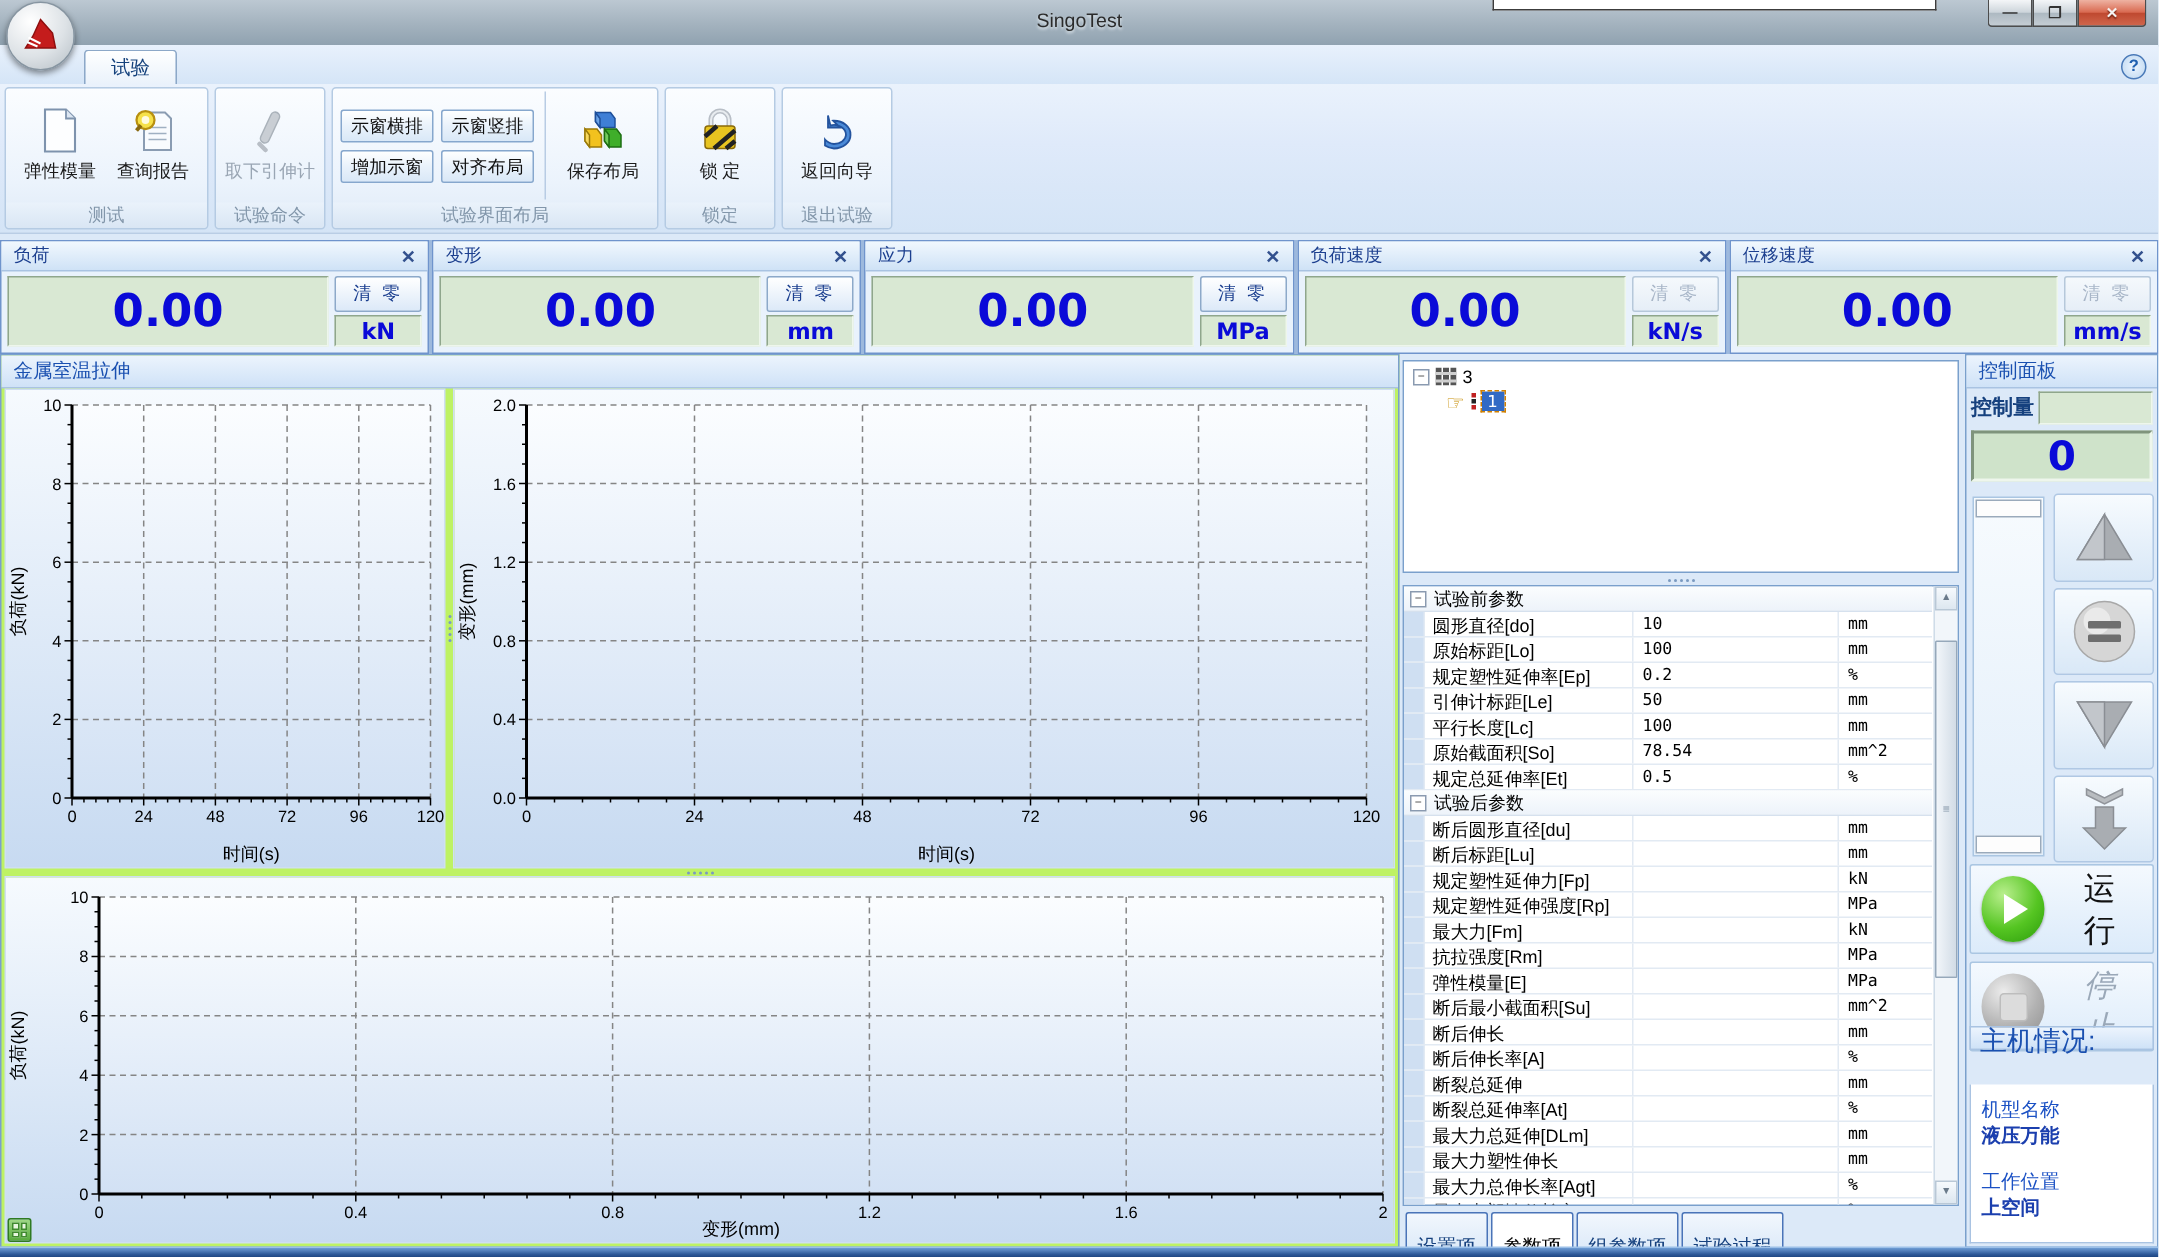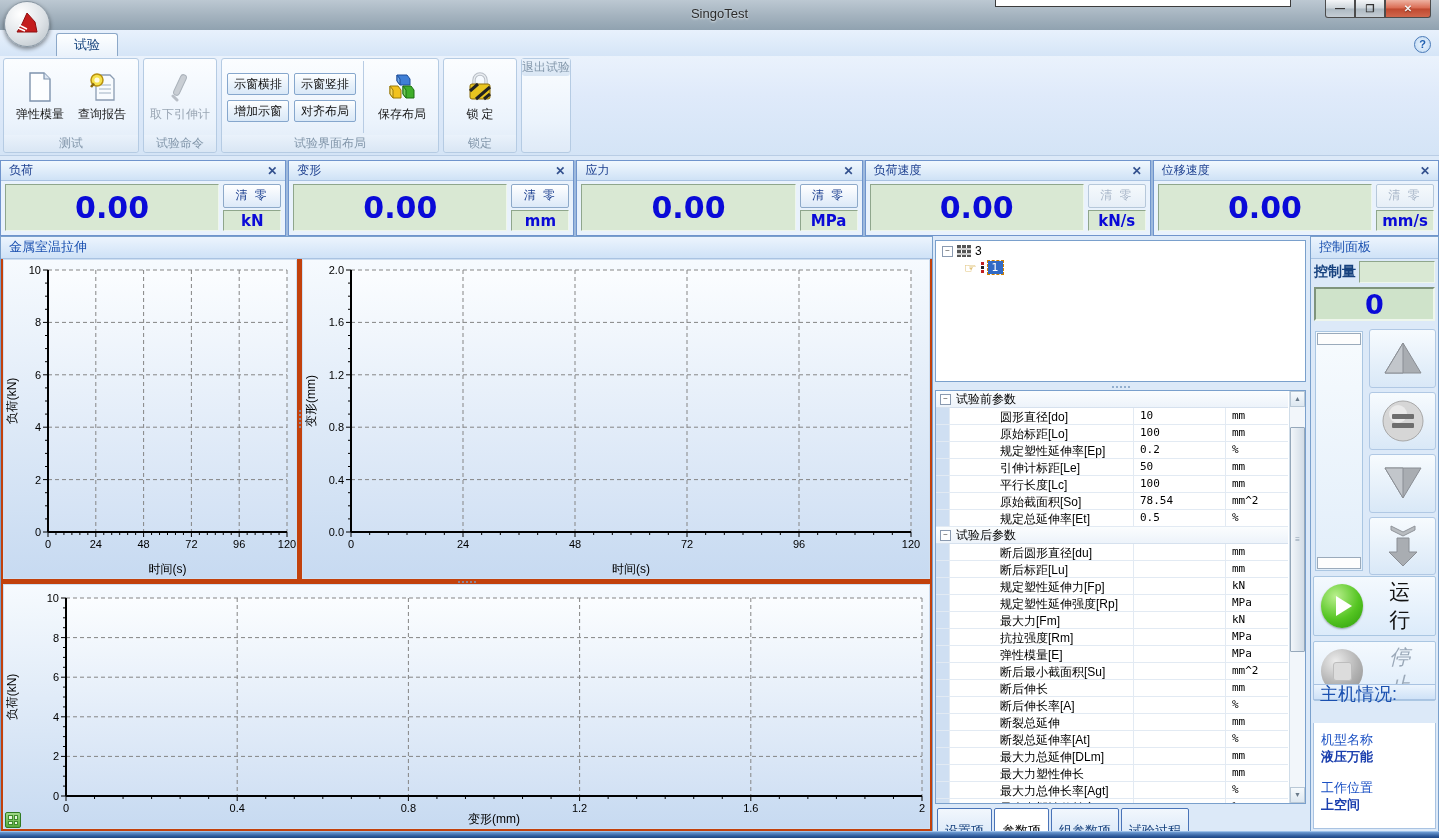--- a/index.html
+++ b/index.html
@@ -61,21 +61,21 @@
     font-family:"DejaVu Sans",sans-serif;}
   .meter-right{width:58px;display:flex;flex-direction:column;gap:2px;}
   .clear-btn{height:22px;border:1px solid #8da9c9;border-radius:2px;background:linear-gradient(#ffffff,#dce9f8);
     font-size:12px;color:#1a3e8f;text-align:center;line-height:20px;letter-spacing:2px;}
   .clear-btn.disabled{color:#a8b6c8;background:linear-gradient(#f5f9fc,#e6eef7);border-color:#b6c8da;}
   .meter-unit{flex:1;background:#d9e8d3;border:1px solid;border-color:#8fa68c #eef6ec #eef6ec #8fa68c;
     color:#0a0ad8;font-weight:bold;font-size:15px;display:flex;align-items:center;justify-content:center;
     font-family:"DejaVu Sans",sans-serif;}
 
   
-  .main-left{position:absolute;left:0;top:236px;width:933px;height:596px;background:#c2410c;
+  .main-left{position:absolute;left:0;top:236px;width:933px;height:596px;background:#bef264;
     border:1px solid #7aa0cc;box-sizing:border-box;}
   .section-title{height:19px;background:linear-gradient(#ecf4fd,#cfe2f7);border-bottom:1px solid #a9c3e2;
     font-size:13px;color:#1a50b0;padding:1px 8px;line-height:17px;}
   .chart{position:absolute;background:linear-gradient(#f6fafe,#c7daf1);border:1px solid #cfdfF1;box-sizing:border-box;}
   #chart0{left:2px;top:22px;width:294px;height:320px;}
   #chart1{left:301px;top:22px;width:628px;height:320px;}
   #chart2{left:2px;top:347px;width:927px;height:245px;}
   .vsplit{position:absolute;left:296px;top:22px;width:5px;height:320px;display:flex;flex-direction:column;
     align-items:center;justify-content:center;gap:2px;}
   .hsplit-main{position:absolute;left:2px;top:342px;width:927px;height:5px;display:flex;
@@ -97,21 +97,21 @@
   .minidots i{width:3px;height:3px;background:#c02020;}
   .minidots i:nth-child(2){background:#222;}
   .hsplit2{position:absolute;left:0;top:148px;width:371px;height:5px;display:flex;align-items:center;justify-content:center;gap:2px;}
   .table-box{position:absolute;left:0;top:154px;width:371px;height:414px;background:#fff;border:1px solid #7aa0cc;
     box-sizing:border-box;overflow:hidden;}
   .rows-wrap{position:absolute;left:0;top:0;right:17px;bottom:0;overflow:hidden;}
   .pg-header{height:17px;display:flex;align-items:center;gap:5px;background:linear-gradient(#fbfdfe,#edf3fa);
     border-bottom:1px solid #d6e1ee;font-size:12px;color:#000;padding-left:4px;box-sizing:border-box;}
   .p-row{height:17px;display:flex;border-bottom:1px solid #e2eaf3;font-size:12px;color:#000;box-sizing:border-box;align-items:stretch;}
   .c-ind{width:13px;background:#cfdff2;border-right:1px solid #e2eaf3;}
-  .c-label{width:133px;padding:1px 0 0 5px;border-right:1px solid #e2eaf3;white-space:nowrap;overflow:hidden;margin-left:45px;}
+  .c-label{width:133px;padding:1px 0 0 5px;border-right:1px solid #e2eaf3;white-space:nowrap;overflow:hidden;}
   .c-value{flex:1;padding:1px 0 0 6px;border-right:1px solid #e2eaf3;font-family:"DejaVu Sans Mono",monospace;font-size:11px;}
   .c-unit{width:56px;padding:1px 0 0 6px;font-family:"DejaVu Sans Mono",monospace;font-size:11px;}
   .vscroll{position:absolute;right:0;top:0;width:16px;height:100%;background:#f2f6fa;border-left:1px solid #cfdce8;box-sizing:border-box;}
   .sb-btn{position:absolute;left:0;width:15px;height:16px;background:linear-gradient(#f6fafd,#dde7f0);
     border:1px solid #b9c8d6;box-sizing:border-box;text-align:center;font-size:7px;color:#6a7a8a;line-height:14px;}
   .sb-btn.up{top:0;}
   .sb-btn.down{bottom:0;}
   .sb-thumb{position:absolute;left:0;top:36px;width:15px;height:225px;box-sizing:border-box;
     background:linear-gradient(90deg,#f2f6fa,#d2dce6);border:1px solid #96a8ba;border-radius:1px;
     display:flex;align-items:center;justify-content:center;color:#8a9aac;font-size:8px;line-height:4px;}
@@ -274,20 +274,30 @@
                 <path d="M4 20 L12 13 M10 28 L24 16 M18 28 L24 23" stroke="#222" stroke-width="3"></path>
               </svg>
           </span>
           <span>锁  定</span>
         </div>
       </div>
       <div class="rib-label">锁定</div>
     </div>
 
     <div class="rib-group">
+      <div class="rib-body">
+        <div class="big-btn">
+          <span class="bicon">
+            <svg width="32" height="32" viewBox="0 0 32 32">
+                <path d="M10 6 L10 14 L18 14 L13.5 9.5 A11 9 0 0 1 25 19 A11 9 0 0 1 14 28 A11 9 0 0 1 8 26 L8 22 A9 7 0 0 0 14 25 A8 6.5 0 0 0 22 19 A8 6.5 0 0 0 11.6 12.6 Z" fill="#4a8ad8" stroke="#23539e" stroke-width="1.2"></path>
+              </svg>
+          </span>
+          <span>返回向导</span>
+        </div>
+      </div>
       <div class="rib-label">退出试验</div>
     </div>
   </div>
 
   <div class="meters" id="meters">
       <div class="meter">
         <div class="meter-title">
           <span>负荷</span>
           <span class="meter-x">✕</span>
         </div>

